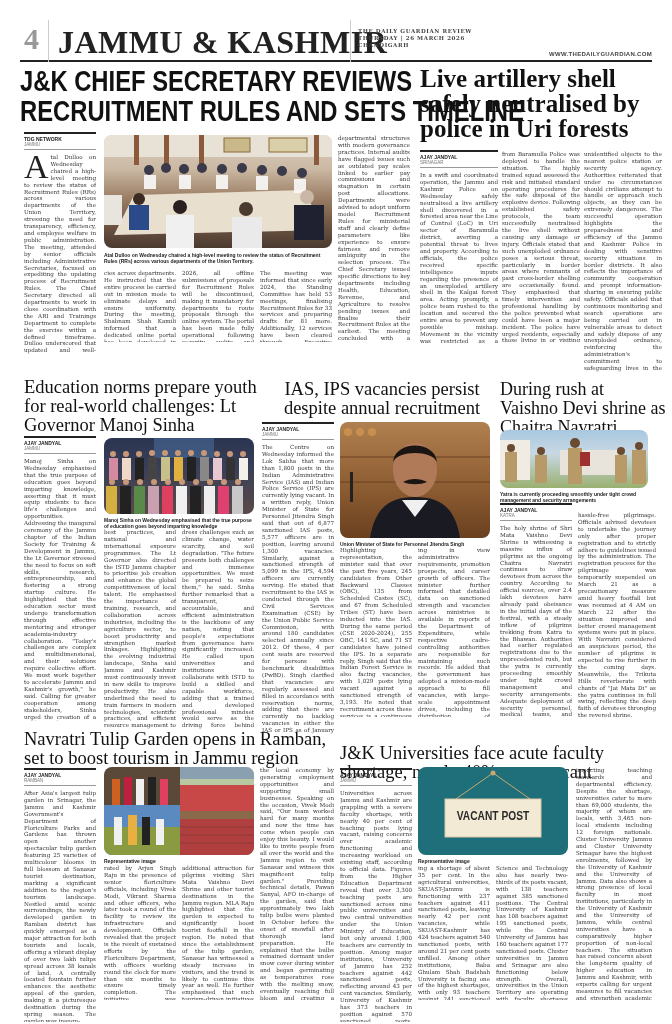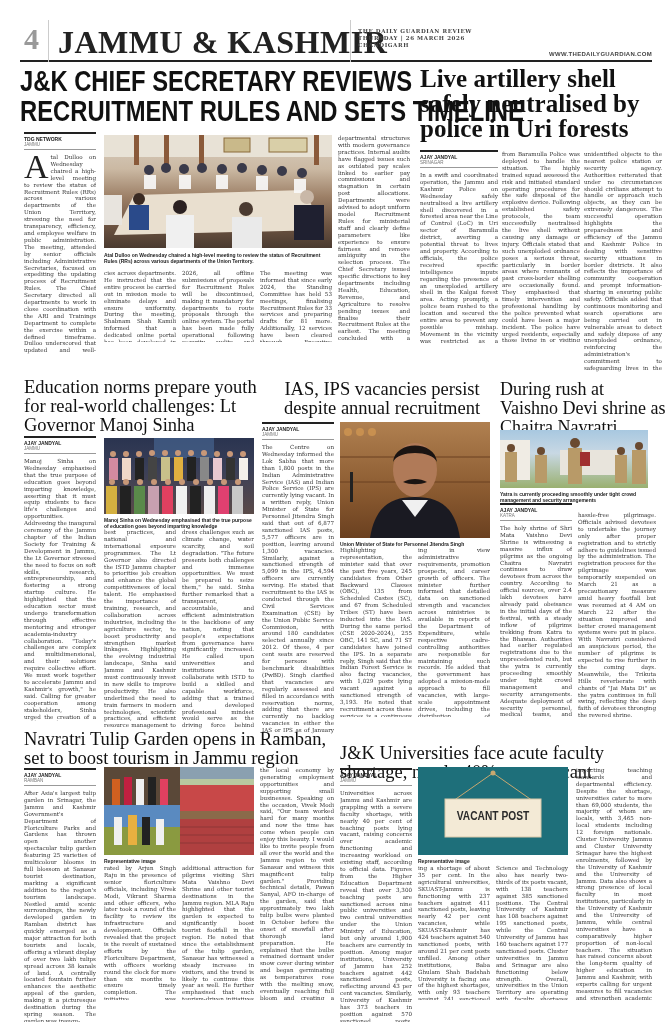--- a/index.html
+++ b/index.html
@@ -19,21 +19,21 @@
 
   .byline { border-top: 2px solid #222; padding-top: 2px; border-bottom: 1px solid #999; padding-bottom: 2px; margin-bottom: 4px; }
   .byline .name { font-family: "Liberation Sans", sans-serif; font-size: 5px; font-weight: bold; color: #222; display:block; }
   .byline .loc { font-family: "Liberation Sans", sans-serif; font-size: 4.5px; color: #777; display:block; }
 
   .body-text { font-family: "DejaVu Serif", serif; font-size: 5.6px; line-height: 6.9px; color: #333; text-align: justify; overflow: hidden; }
   .dropcap { float: left; font-family: "Liberation Serif", serif; font-size: 34px; line-height: 26px; margin-right: 2px; color: #222; }
 
   .caption { font-family: "Liberation Sans", sans-serif; font-size: 5px; font-weight: bold; line-height: 6px; color: #222; margin-top: 2px; }
 
-  .photo { position: absolute; overflow: hidden; }
+  .photo { position: absolute; overflow: hidden; border-radius: 8px; }
   .abs { position: absolute; }
 </style>
 </head>
 <body>
 
 <header class="masthead">
   <span class="page-num">4</span>
   <span class="mast-divider"></span>
   <h1 class="section-title">JAMMU &amp; KASHMIR</h1>
   <span class="mast-divider2"></span>

